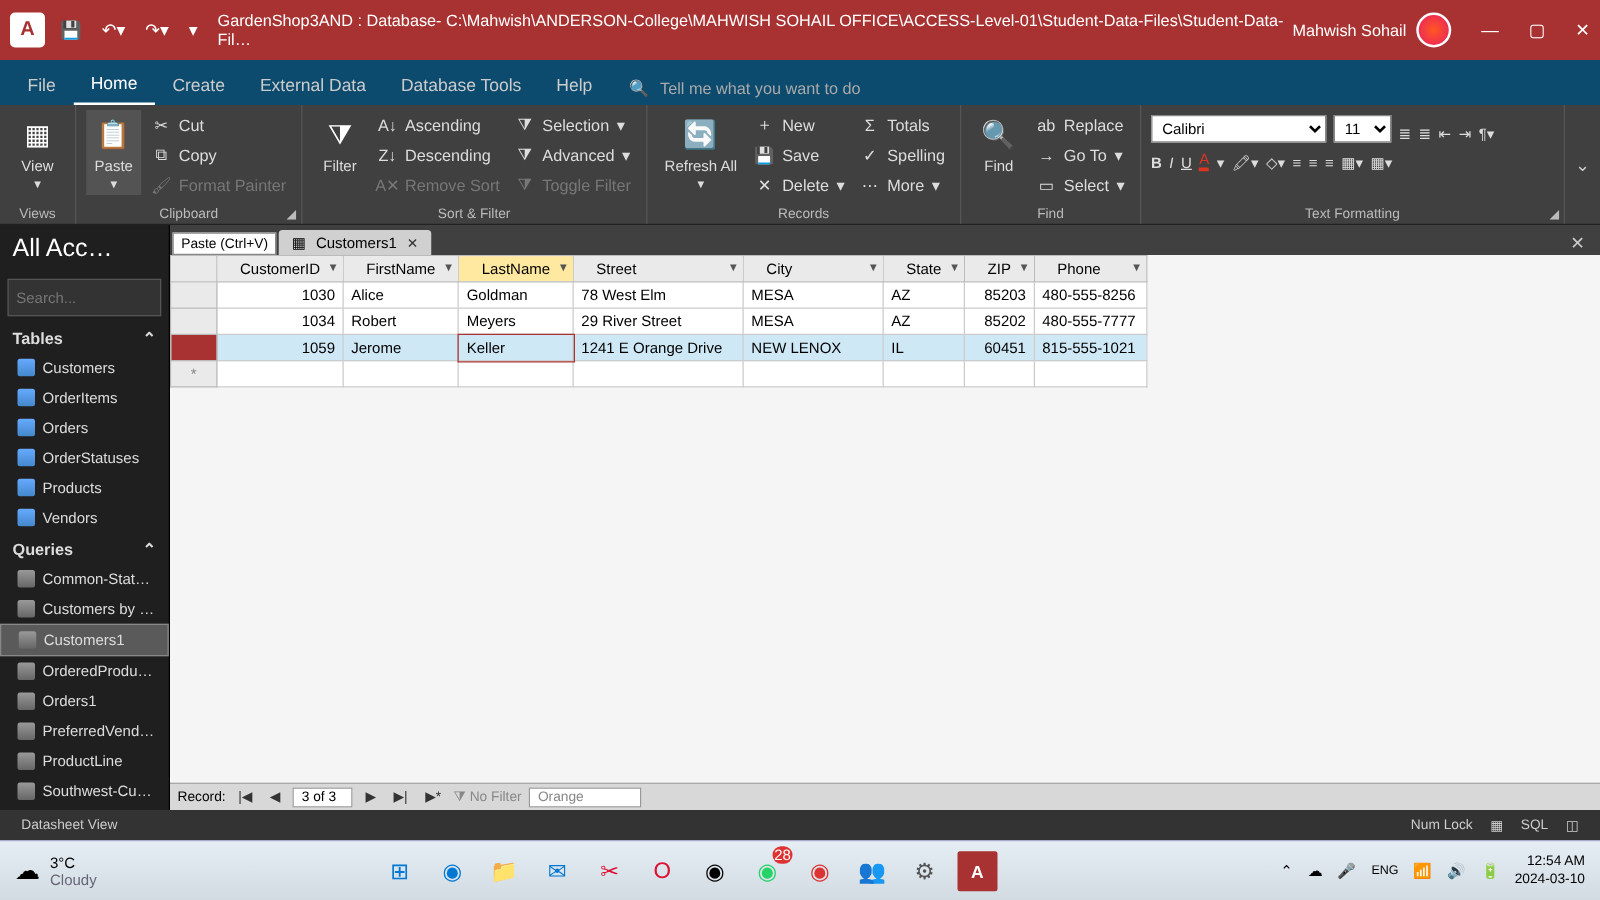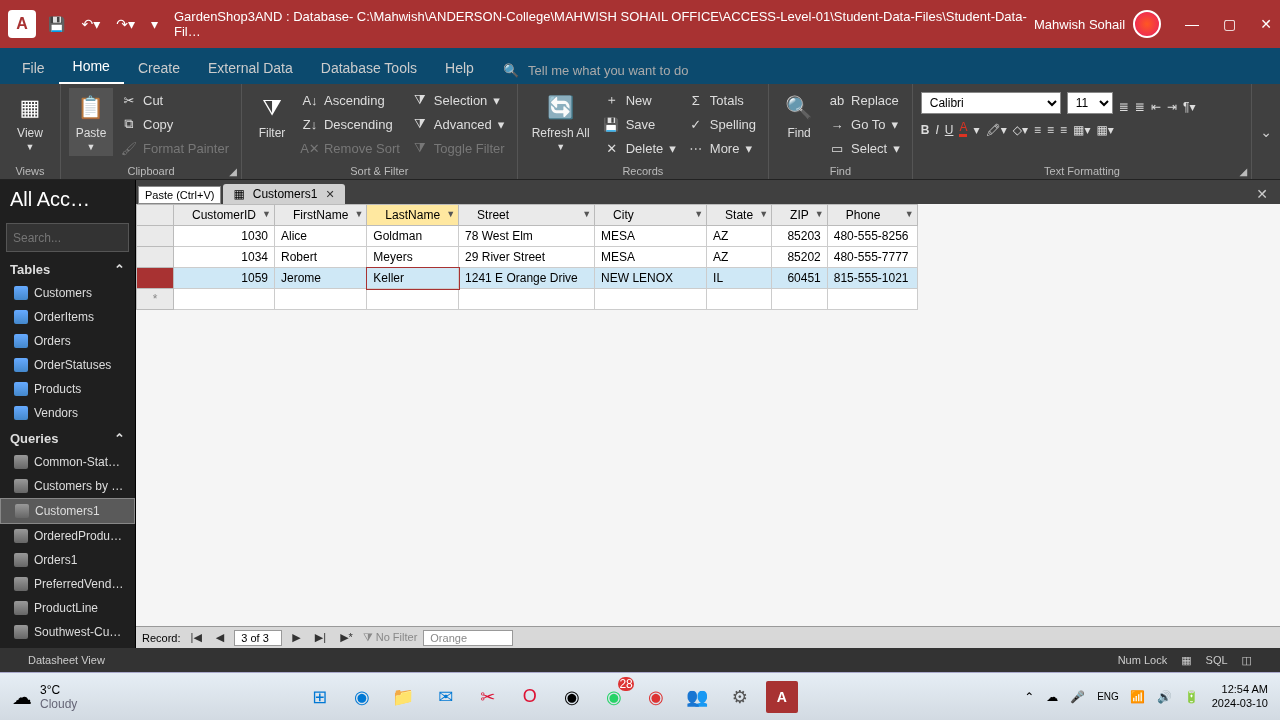--- a/index.html
+++ b/index.html
@@ -70,21 +70,21 @@
 .newrow .rowsel { text-align: center; color: #888; }
 
 
 .recnav { height: 22px; background: #d8d8d8; display: flex; align-items: center; font-size: 11px; border-top: 1px solid #999; padding: 0 6px; gap: 6px; }
 .recnav .navbtn { padding: 0 4px; color: #333; }
 .recnav .recbox { border: 1px solid #999; background: #fff; padding: 1px 6px; min-width: 48px; }
 .recnav .flt { color: #888; }
 .recnav .sbox { border: 1px solid #999; background: #fff; padding: 1px 6px; min-width: 90px; color: #888; }
 
 
-.statusbar { height: 24px; background: #333; color: #ccc; display: flex; align-items: center; font-size: 11px; padding: 0 28px; justify-content: space-between; }
+.statusbar { height: 24px; background: #333; color: #ccc; display: flex; align-items: center; font-size: 11px; padding: 0 17px; justify-content: space-between; }
 .statusbar .right { display: flex; gap: 14px; align-items: center; }
 
 
 .taskbar { height: 48px; background: linear-gradient(#e6eef5, #d2dae2); display: flex; align-items: center; padding: 0 12px; font-size: 12px; border-top: 1px solid #aac; }
 .taskbar .weather { display: flex; align-items: center; gap: 8px; }
 .taskbar .weather .wicon { font-size: 20px; }
 .taskbar .apps { flex: 1; display: flex; justify-content: center; gap: 10px; }
 .taskbar .apps .app { width: 32px; height: 32px; border-radius: 4px; display: flex; align-items: center; justify-content: center; font-size: 18px; }
 .taskbar .tray { display: flex; align-items: center; gap: 12px; }
 .taskbar .clock { text-align: right; font-size: 11px; line-height: 1.2; }

